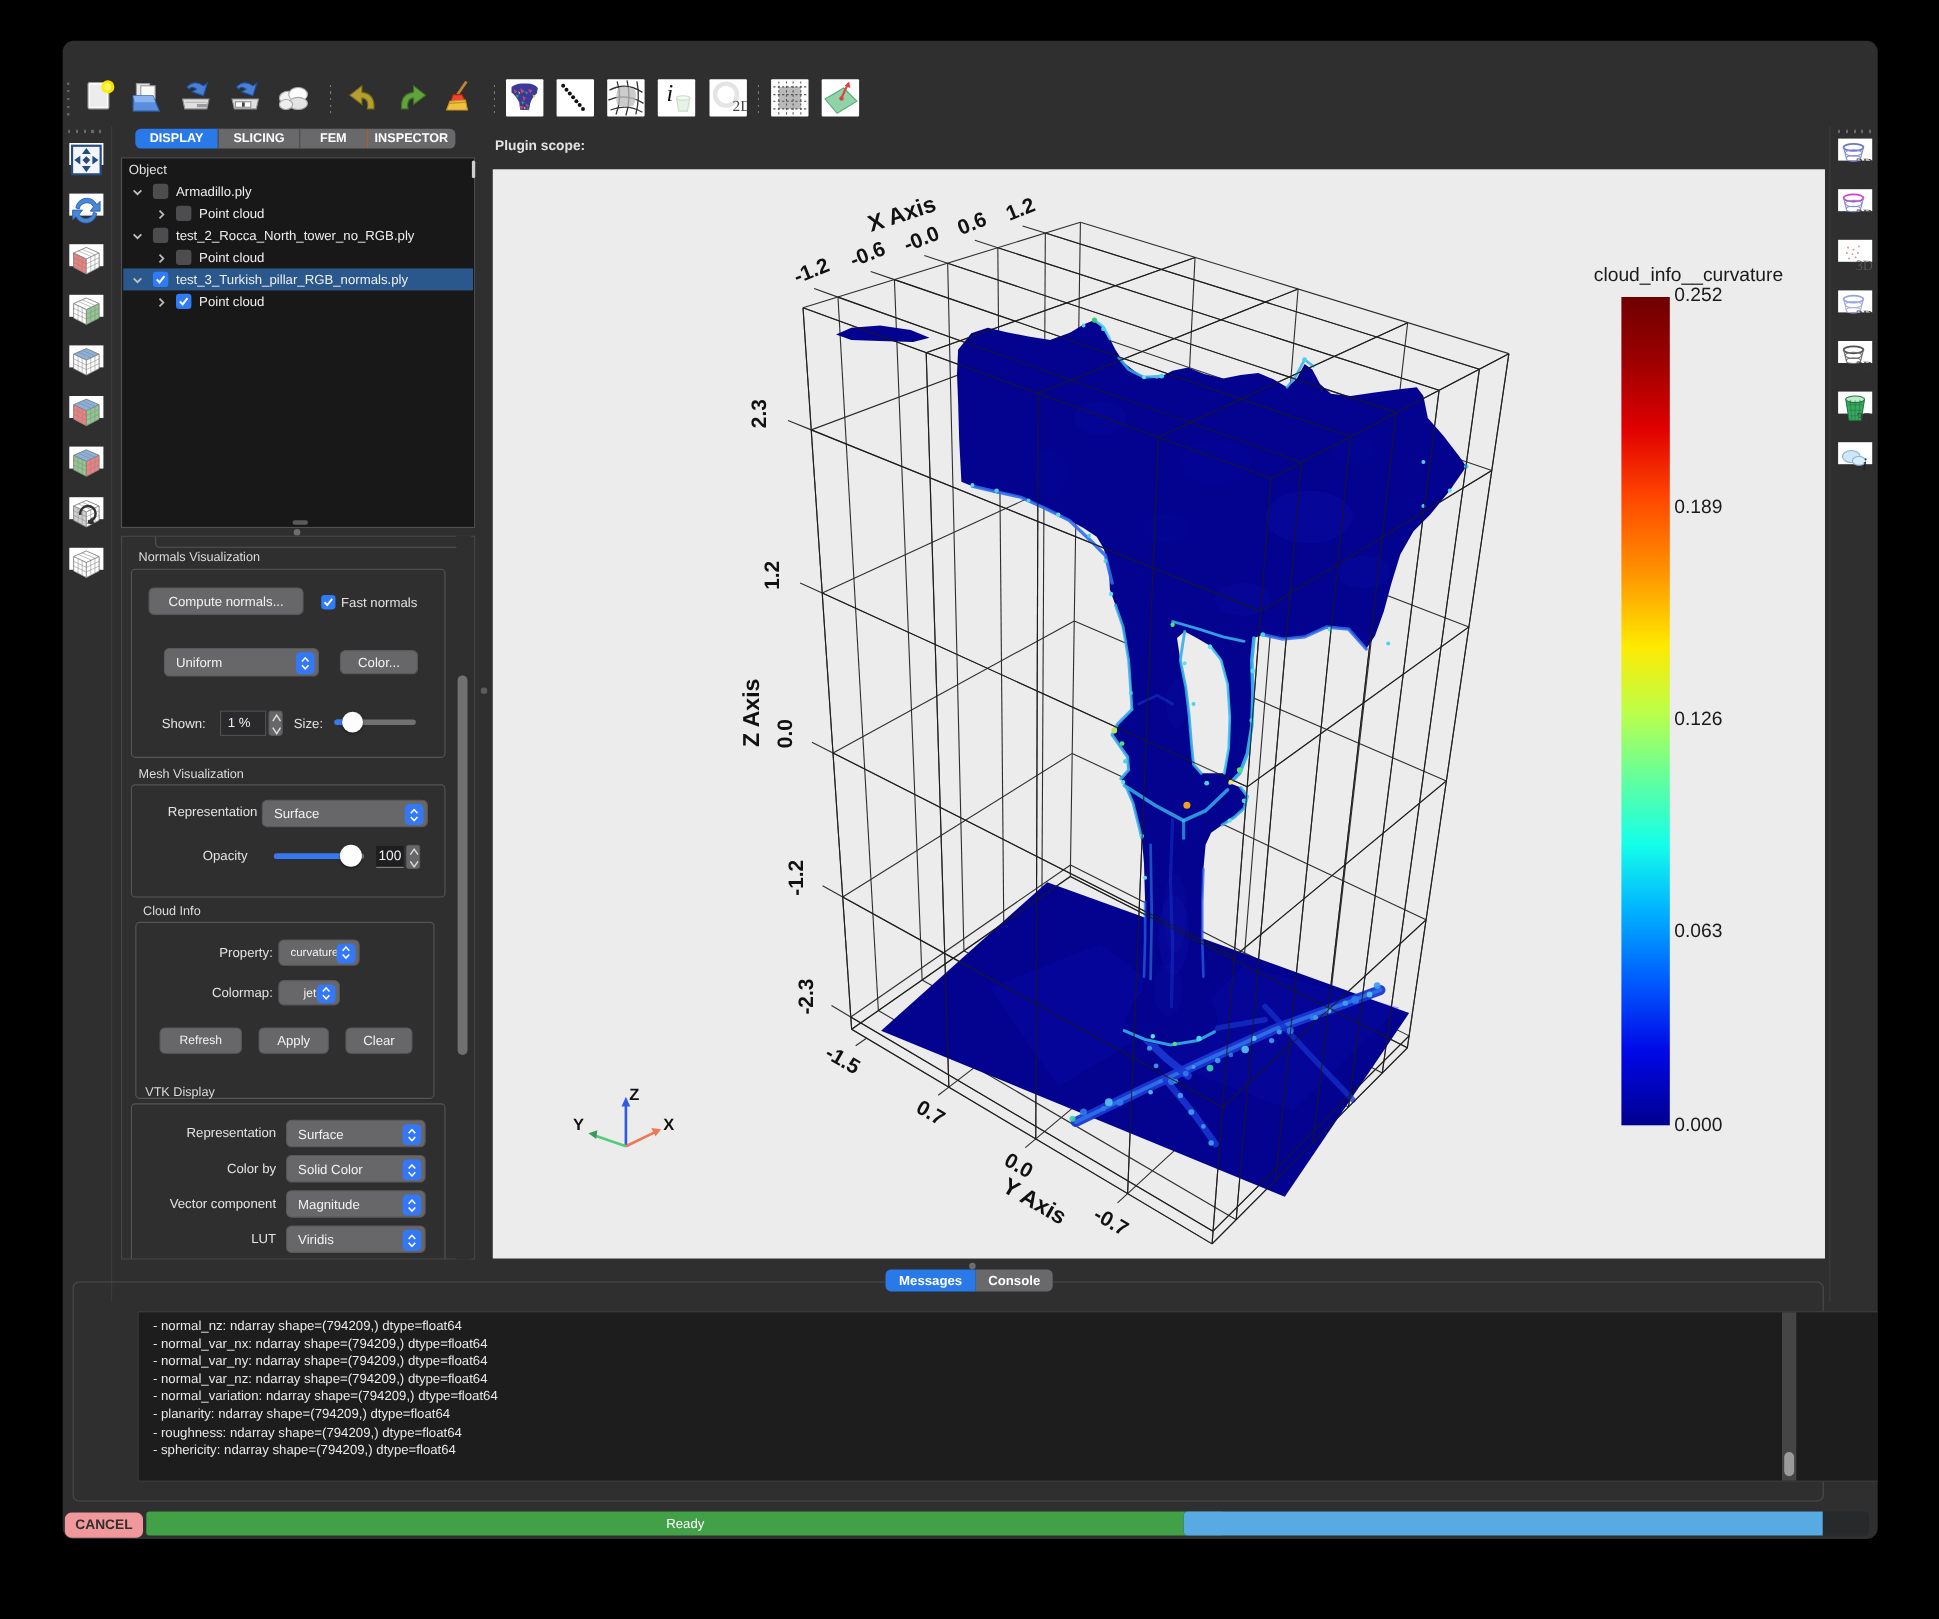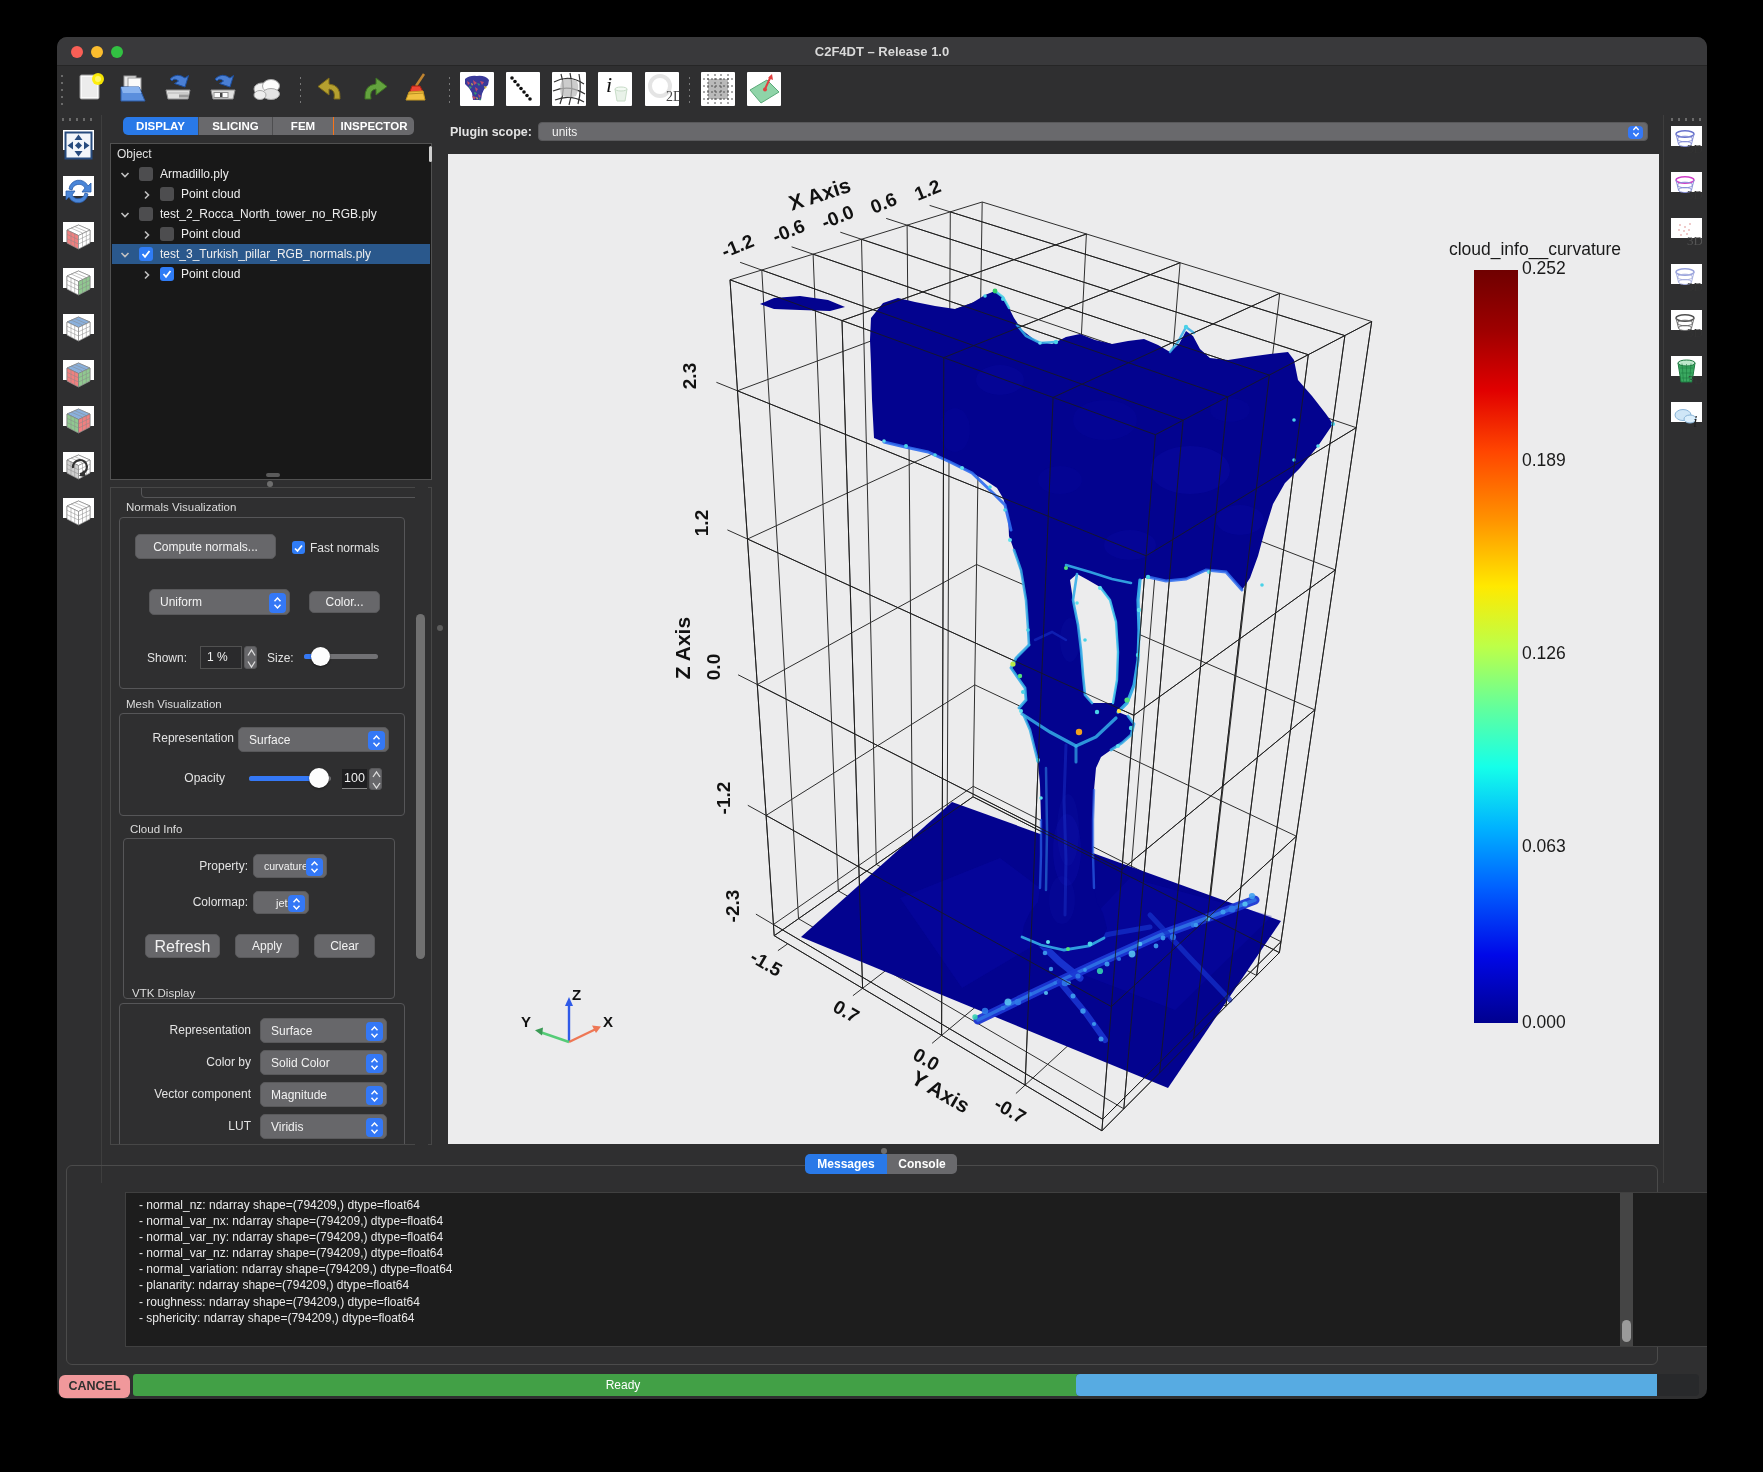--- a/index.html
+++ b/index.html
@@ -18,26 +18,20 @@
 .grp{position:absolute;border:1px solid #565658;border-radius:4px}
 .grplbl{position:absolute;color:#dcdcdc;font-size:11.5px}
 .btn{position:absolute;background:#67676a;border-radius:5px;color:#f2f2f2;font-size:12px;text-align:center;border:0.5px solid #59595b}
 .dd{position:absolute;background:#67676a;border-radius:5px;color:#f2f2f2;font-size:12px;border:0.5px solid #59595b}
 .ddch{position:absolute;top:3px;width:17px;border-radius:4px;background:#3478f6;color:#fff;text-align:center}
 .lab{position:absolute;color:#e3e3e3;font-size:12px}
 .log{position:absolute;left:68px;top:1155px;width:1658px;height:155px;background:#1d1d1d;border:1px solid #404040;color:#e9e9e9;font-size:12px;line-height:16.1px;padding:4px 0 0 13px}
 </style></head>
 <body>
 <div class="win">
-  <div class="titlebar">
-    <div class="tl" style="left:14px;background:#f95f56"></div>
-    <div class="tl" style="left:34px;background:#fbbd2e"></div>
-    <div class="tl" style="left:54px;background:#32c142"></div>
-    <div class="title">C2F4DT – Release 1.0</div>
-  </div>
   <div class="icon" style="left:19px;top:35px"><svg width="30" height="30" viewBox="0 0 30 30" style="">
         <rect x="4" y="3" width="19" height="24" rx="1.5" fill="#fafafa" stroke="#999"></rect>
         <rect x="6" y="5" width="15" height="20" fill="#ececec"></rect>
         <circle cx="22" cy="7" r="6" fill="#ffee00" opacity="0.95"></circle>
         <circle cx="22" cy="7" r="3" fill="#fff76a"></circle>
       </svg></div>
     <div class="icon" style="left:62px;top:37px"><svg width="30" height="30" viewBox="0 0 30 30" style="">
         <rect x="5" y="2" width="12" height="11" fill="#e8e8e8" stroke="#999"></rect>
         <rect x="9" y="4" width="13" height="12" fill="#fafafa" stroke="#999"></rect>
         <path d="M2 13 L20 13 L26 27 L2 27 Z" fill="#5b8fdd" stroke="#2d5ca8"></path>
@@ -423,21 +417,21 @@
       <div class="grplbl" style="left:19px;top:335px">Cloud Info</div>
       <div class="grp" style="left:12px;top:350px;width:272px;height:161px"></div>
       <div class="lab" style="left:-163px;top:371px;width:300px;text-align:right;font-size:12px">Property:</div>
       <div class="dd" style="left:142px;top:366px;width:74px;height:24px;line-height:23px;padding-left:10px;font-size:10.5px">curvature<div class="ddch" style="right:3px;height:18px;line-height:17px"><svg width="9" height="12" viewBox="0 0 9 12" style="vertical-align:middle">
             <path d="M1.5 4.3 L4.5 1 L7.5 4.3 M1.5 7.7 L4.5 11 L7.5 7.7" stroke="#fff" stroke-width="1.4" fill="none"></path>
           </svg></div></div>
       <div class="lab" style="left:-163px;top:407px;width:300px;text-align:right;font-size:12px">Colormap:</div>
       <div class="dd" style="left:142px;top:403px;width:56px;height:23px;line-height:22px;padding-left:22px;font-size:11px">jet<div class="ddch" style="right:3px;height:17px;line-height:16px"><svg width="9" height="12" viewBox="0 0 9 12" style="vertical-align:middle">
             <path d="M1.5 4.3 L4.5 1 L7.5 4.3 M1.5 7.7 L4.5 11 L7.5 7.7" stroke="#fff" stroke-width="1.4" fill="none"></path>
           </svg></div></div>
-      <div class="btn" style="left:34px;top:446px;width:75px;height:24px;line-height:23px;font-size:16px">Refresh</div>
+      <div class="btn" style="left:34px;top:446px;width:75px;height:24px;line-height:23px;font-size:11px">Refresh</div>
       <div class="btn" style="left:124px;top:446px;width:64px;height:24px;line-height:23px;font-size:12px">Apply</div>
       <div class="btn" style="left:203px;top:446px;width:61px;height:24px;line-height:23px;font-size:12px">Clear</div>
       <div class="grplbl" style="left:21px;top:499px">VTK Display</div>
       <div class="grp" style="left:8px;top:515px;width:286px;height:150px"></div>
       <div class="lab" style="left:-160px;top:535px;width:300px;text-align:right;font-size:12px">Representation</div>
       <div class="dd" style="left:149px;top:530px;width:127px;height:25px;line-height:24px;padding-left:10px;font-size:12px">Surface<div class="ddch" style="right:3px;height:19px;line-height:18px"><svg width="9" height="12" viewBox="0 0 9 12" style="vertical-align:middle">
             <path d="M1.5 4.3 L4.5 1 L7.5 4.3 M1.5 7.7 L4.5 11 L7.5 7.7" stroke="#fff" stroke-width="1.4" fill="none"></path>
           </svg></div></div>
       <div class="lab" style="left:-160px;top:567px;width:300px;text-align:right;font-size:12px">Color by</div>
       <div class="dd" style="left:149px;top:562px;width:127px;height:25px;line-height:24px;padding-left:10px;font-size:12px">Solid Color<div class="ddch" style="right:3px;height:19px;line-height:18px"><svg width="9" height="12" viewBox="0 0 9 12" style="vertical-align:middle">
@@ -449,23 +443,20 @@
           </svg></div></div>
       <div class="lab" style="left:-160px;top:631px;width:300px;text-align:right;font-size:12px">LUT</div>
       <div class="dd" style="left:149px;top:626px;width:127px;height:25px;line-height:24px;padding-left:10px;font-size:12px">Viridis<div class="ddch" style="right:3px;height:19px;line-height:18px"><svg width="9" height="12" viewBox="0 0 9 12" style="vertical-align:middle">
             <path d="M1.5 4.3 L4.5 1 L7.5 4.3 M1.5 7.7 L4.5 11 L7.5 7.7" stroke="#fff" stroke-width="1.4" fill="none"></path>
           </svg></div></div>
     </div>
     <div class="abs" style="left:358px;top:450px;width:13px;height:658px;background:#2f2f30"></div>
     <div class="abs" style="left:359px;top:577px;width:9px;height:345px;background:#707070;border-radius:4.5px"></div>
     <div class="abs" style="left:380px;top:588px;width:6px;height:6px;border-radius:3px;background:#5c5c5c"></div>
     <div class="lab" style="left:393px;top:88px;font-weight:bold;font-size:12.5px">Plugin scope:</div>
-    <div class="dd" style="left:481px;top:85px;width:1110px;height:19px;border-radius:4px;background:#69696c;line-height:18px;padding-left:13px;font-size:12px">units<div class="ddch" style="right:4px;top:2.5px;height:13px;line-height:12px;width:15px"><svg width="8" height="11" viewBox="0 0 9 12">
-          <path d="M1.5 4.3 L4.5 1 L7.5 4.3 M1.5 7.7 L4.5 11 L7.5 7.7" stroke="#fff" stroke-width="1.5" fill="none"></path>
-        </svg></div></div>
   <div class="abs" style="left:391px;top:117px;width:1211px;height:990px;background:#ececed">
       <svg width="1211" height="990" viewBox="0 0 1211 990" style="position:absolute;left:0;top:0">
         <defs>
 <linearGradient id="jet" x1="0" y1="0" x2="0" y2="1">
 <stop offset="0" stop-color="#6f0000"></stop>
             <stop offset="0.08" stop-color="#9e0000"></stop>
 <stop offset="0.16" stop-color="#e10000"></stop>
             <stop offset="0.24" stop-color="#ff4500"></stop>
 <stop offset="0.33" stop-color="#ff9100"></stop>
             <stop offset="0.42" stop-color="#ffe900"></stop>

